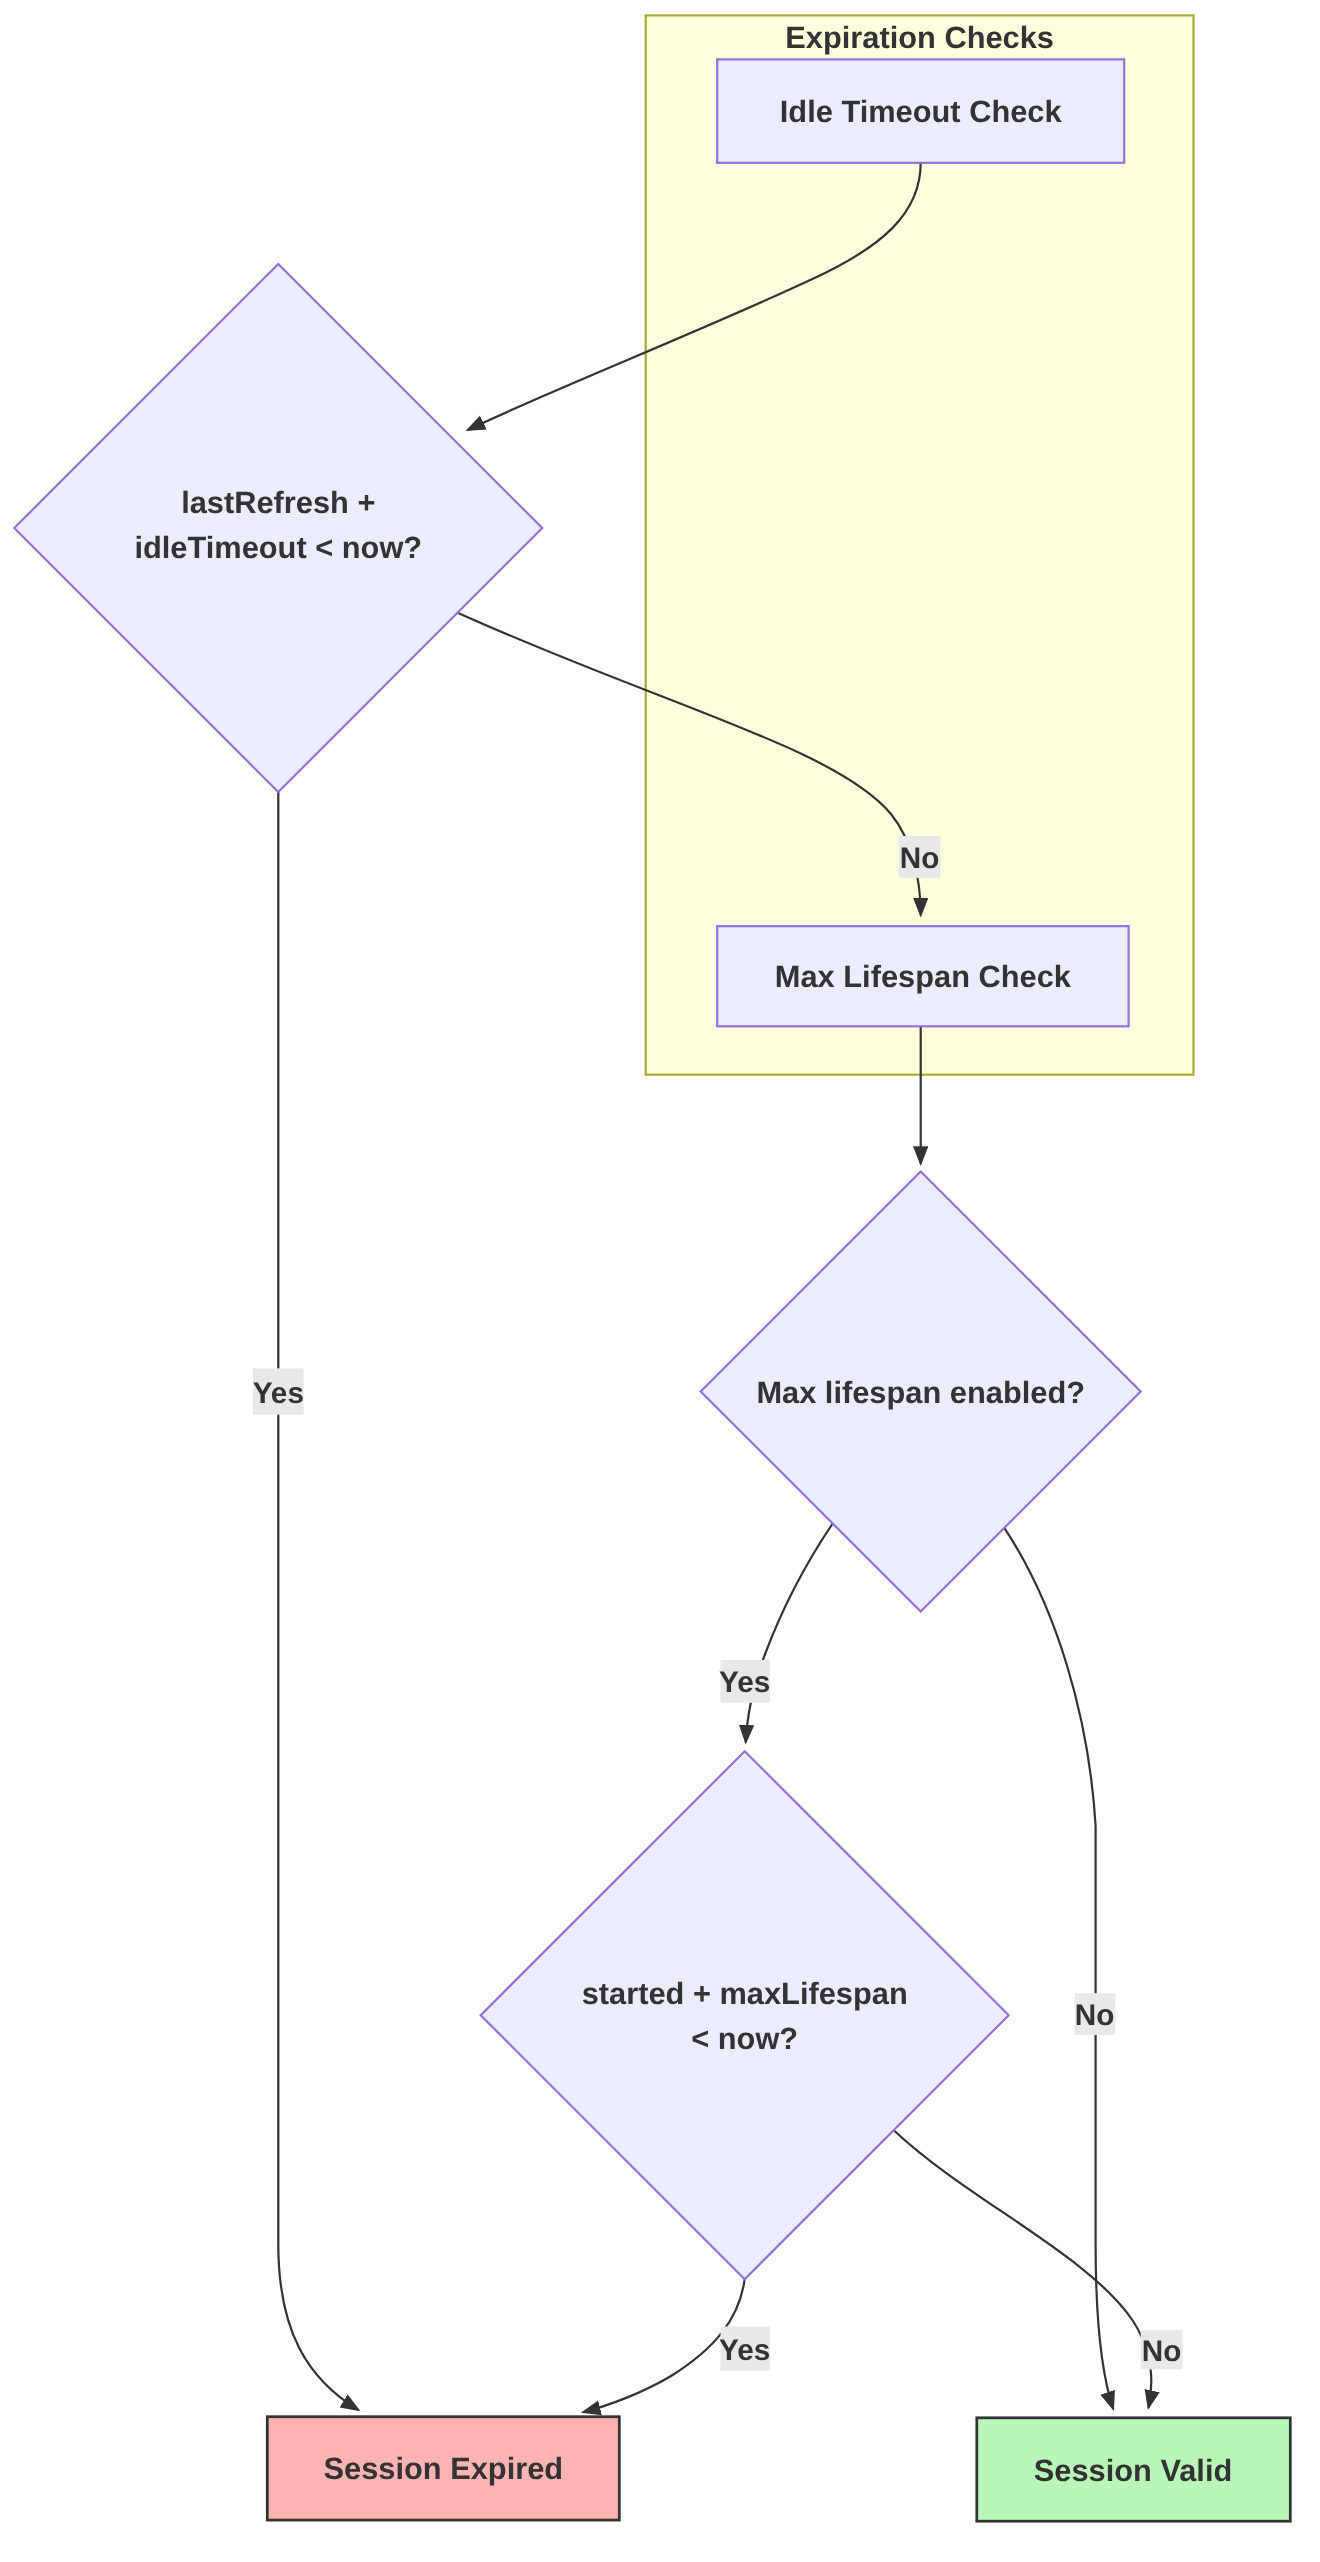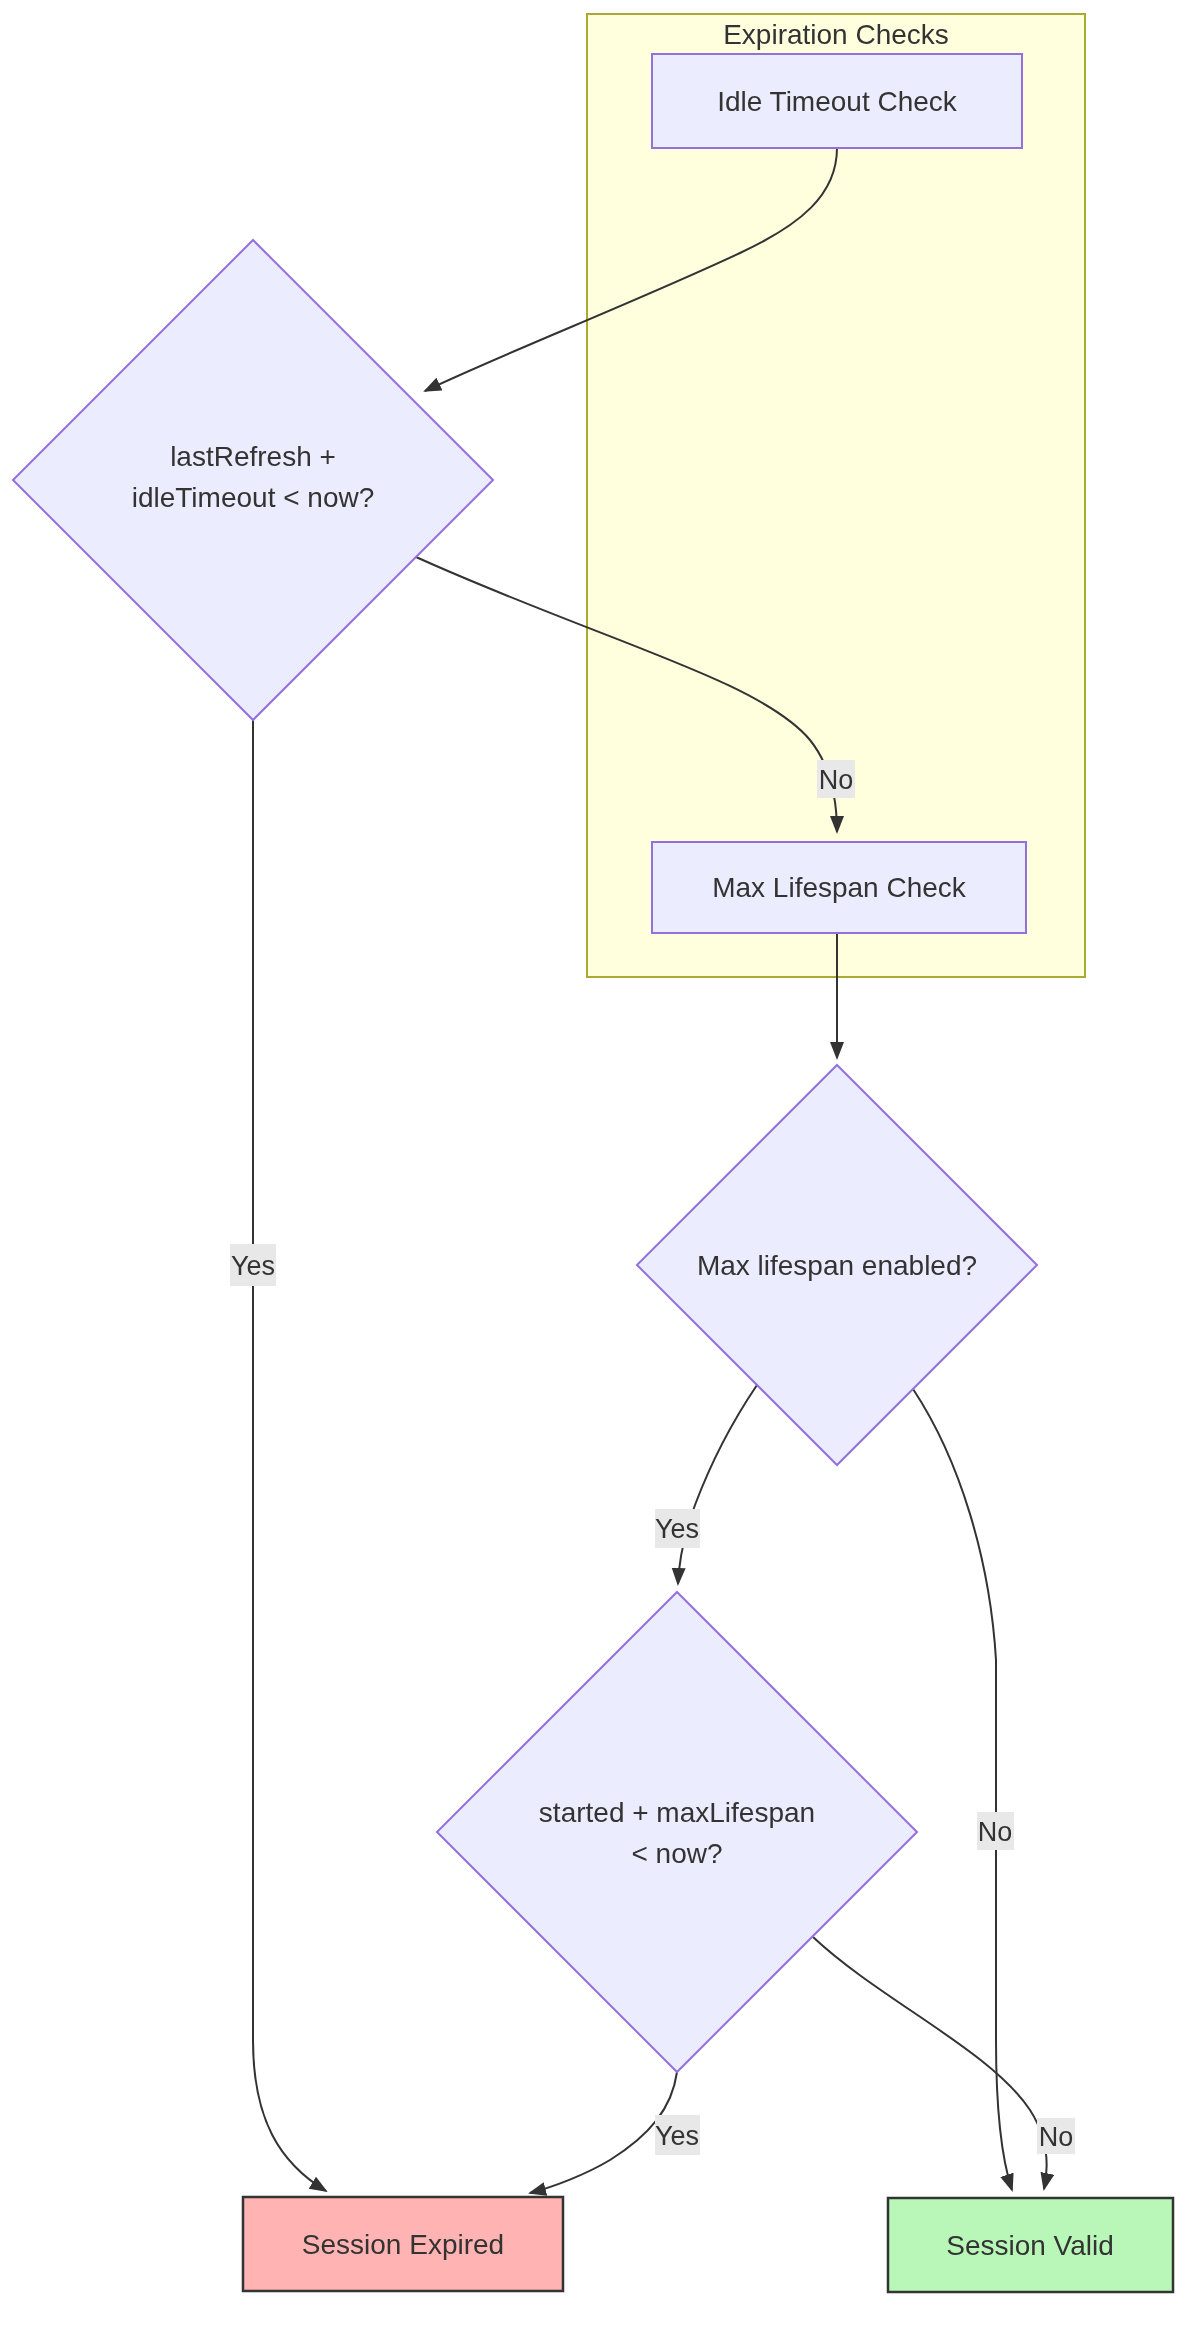--- a/index.html
+++ b/index.html
@@ -3,21 +3,21 @@
 <meta charset="utf-8">
 <style>
   html, body {
     margin: 0;
     padding: 0;
     background: #ffffff;
     width: 1200px;
     height: 2329px;
     font-family: "Liberation Sans", sans-serif;
   }
-  #canvas-wrap { width: 1185px; height: 2329px; }
+  #canvas-wrap { width: 1185px; height: 2329px; font-weight: bold; }
   svg { display: block; }
   svg text {
     font-family: "Liberation Sans", sans-serif;
     fill: var(--text-color, #333333);
   }
   .cluster-rect {
     fill: var(--cluster-fill, #ffffde);
     stroke: var(--cluster-border, #aaaa33);
     stroke-width: 2;
   }

